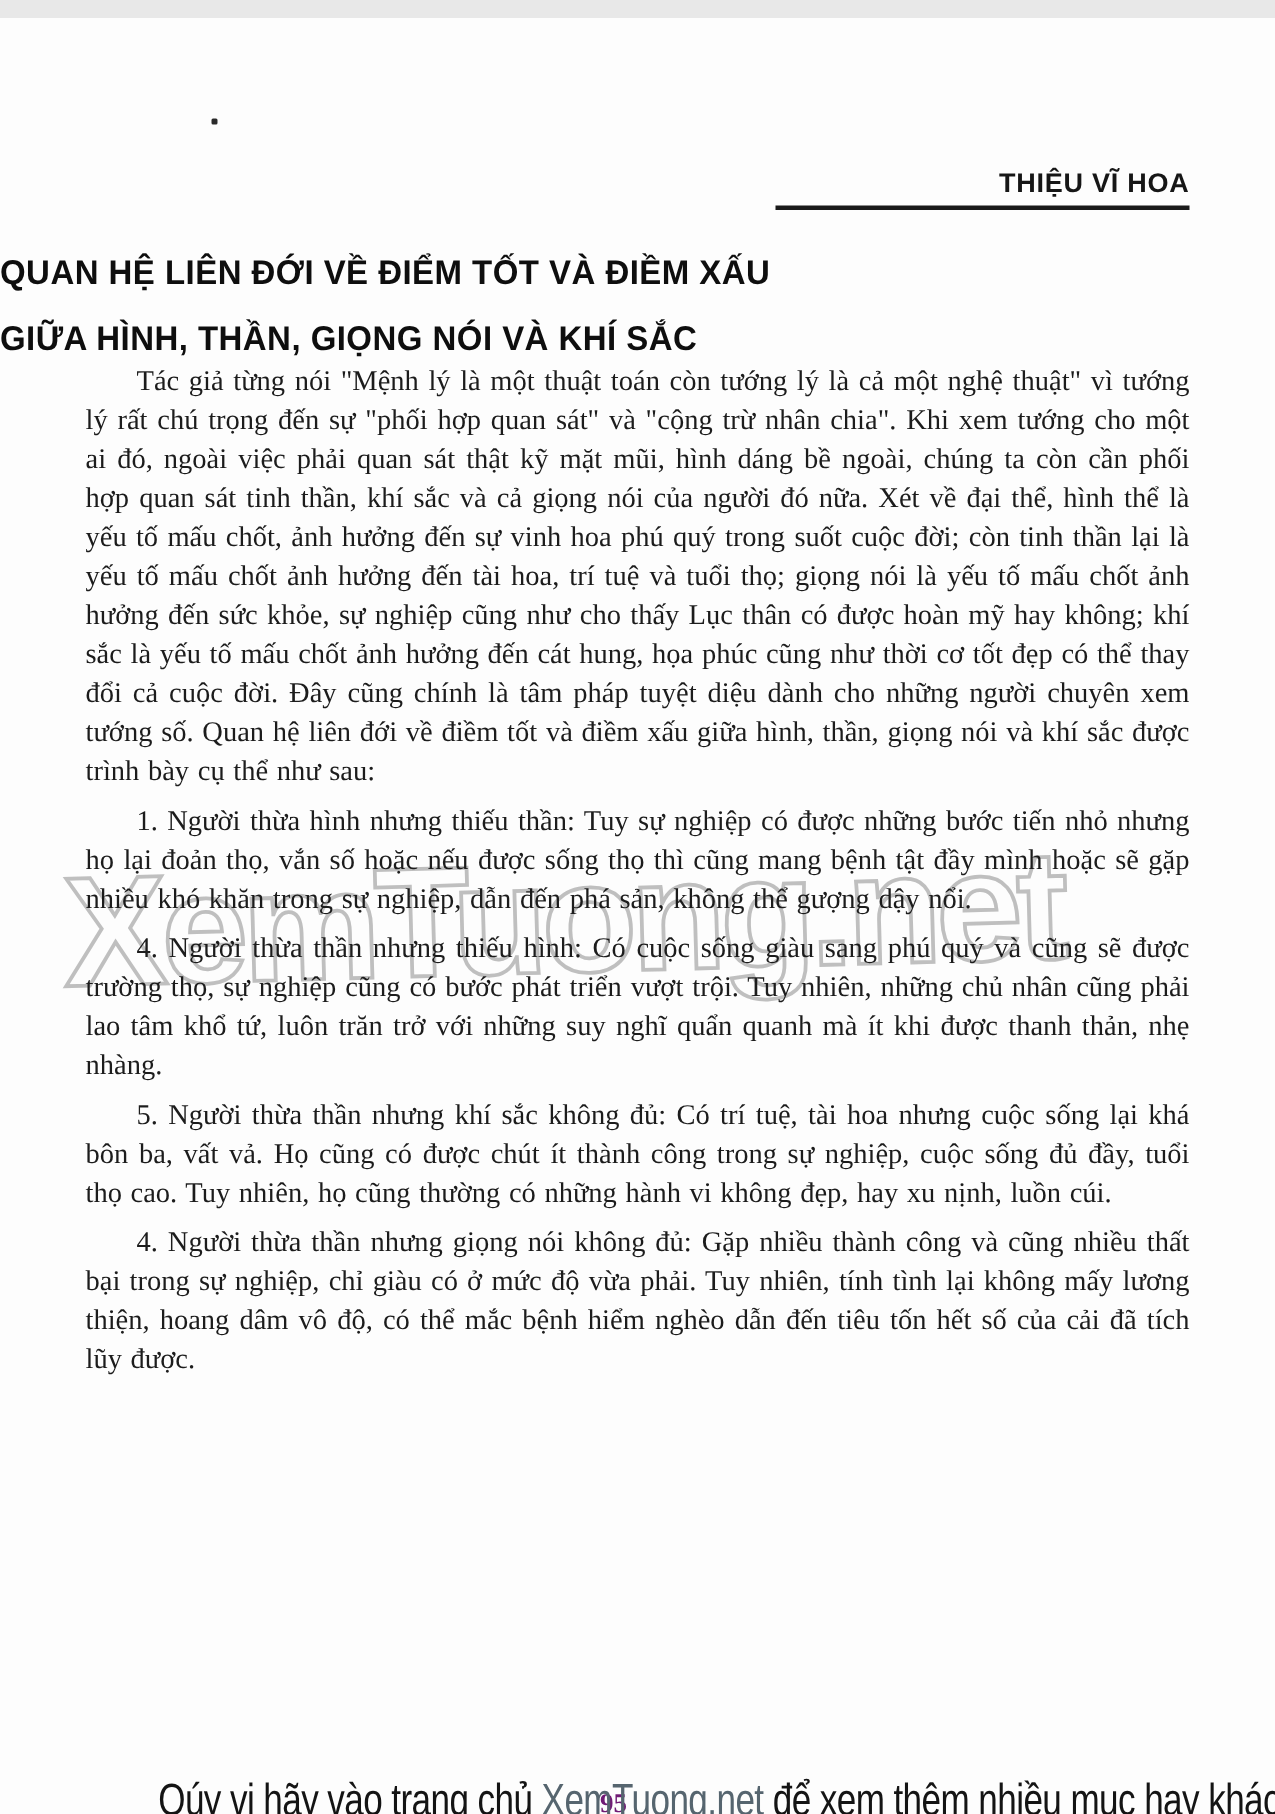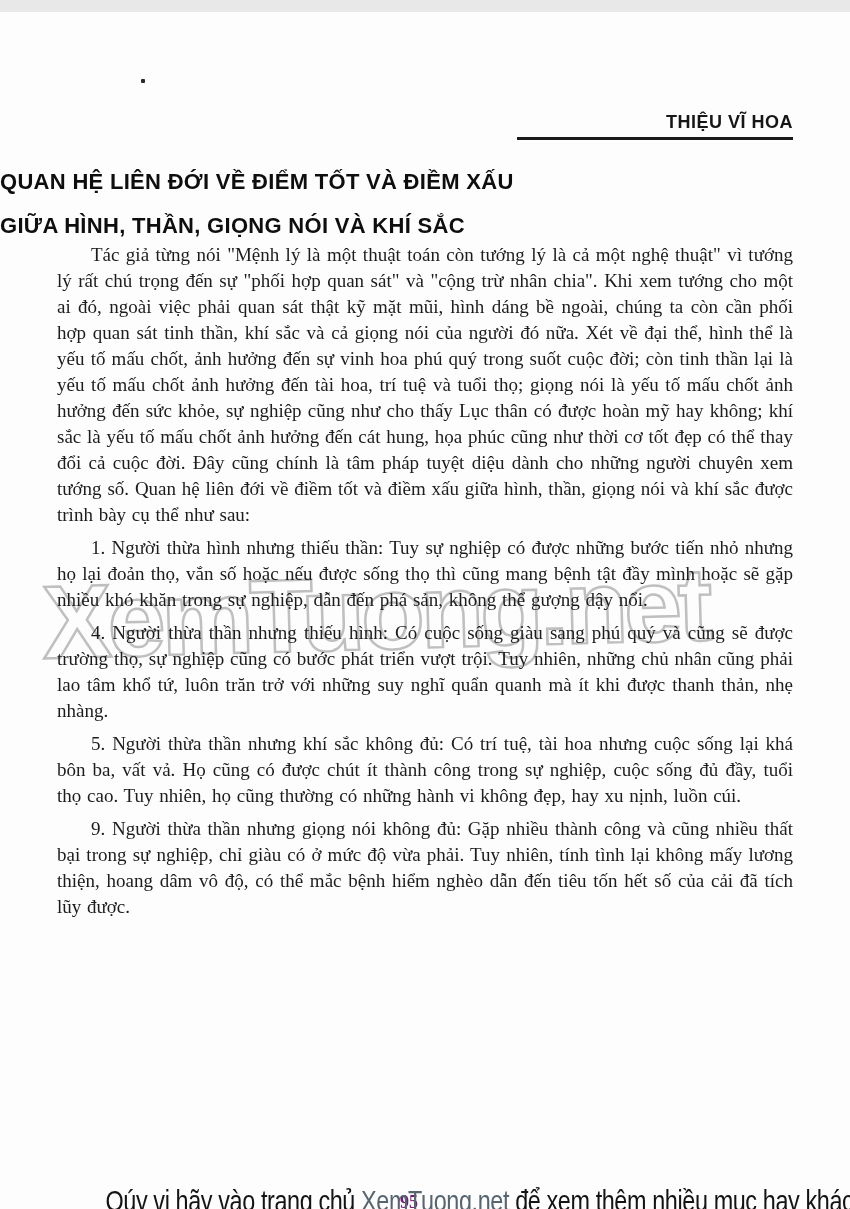--- a/index.html
+++ b/index.html
@@ -98,21 +98,21 @@
     <div class="line">GIỮA HÌNH, THẦN, GIỌNG NÓI VÀ KHÍ SẮC</div>
   </div>
 
   <div class="watermark">XemTuong.net</div>
 
   <div class="bodytext">
     <p>Tác giả từng nói "Mệnh lý là một thuật toán còn tướng lý là cả một nghệ thuật" vì tướng lý rất chú trọng đến sự "phối hợp quan sát" và "cộng trừ nhân chia". Khi xem tướng cho một ai đó, ngoài việc phải quan sát thật kỹ mặt mũi, hình dáng bề ngoài, chúng ta còn cần phối hợp quan sát tinh thần, khí sắc và cả giọng nói của người đó nữa. Xét về đại thể, hình thể là yếu tố mấu chốt, ảnh hưởng đến sự vinh hoa phú quý trong suốt cuộc đời; còn tinh thần lại là yếu tố mấu chốt ảnh hưởng đến tài hoa, trí tuệ và tuổi thọ; giọng nói là yếu tố mấu chốt ảnh hưởng đến sức khỏe, sự nghiệp cũng như cho thấy Lục thân có được hoàn mỹ hay không; khí sắc là yếu tố mấu chốt ảnh hưởng đến cát hung, họa phúc cũng như thời cơ tốt đẹp có thể thay đổi cả cuộc đời. Đây cũng chính là tâm pháp tuyệt diệu dành cho những người chuyên xem tướng số. Quan hệ liên đới về điềm tốt và điềm xấu giữa hình, thần, giọng nói và khí sắc được trình bày cụ thể như sau:</p>
     <p>1. Người thừa hình nhưng thiếu thần: Tuy sự nghiệp có được những bước tiến nhỏ nhưng họ lại đoản thọ, vắn số hoặc nếu được sống thọ thì cũng mang bệnh tật đầy mình hoặc sẽ gặp nhiều khó khăn trong sự nghiệp, dẫn đến phá sản, không thể gượng dậy nổi.</p>
     <p>4. Người thừa thần nhưng thiếu hình: Có cuộc sống giàu sang phú quý và cũng sẽ được trường thọ, sự nghiệp cũng có bước phát triển vượt trội. Tuy nhiên, những chủ nhân cũng phải lao tâm khổ tứ, luôn trăn trở với những suy nghĩ quẩn quanh mà ít khi được thanh thản, nhẹ nhàng.</p>
     <p>5. Người thừa thần nhưng khí sắc không đủ: Có trí tuệ, tài hoa nhưng cuộc sống lại khá bôn ba, vất vả. Họ cũng có được chút ít thành công trong sự nghiệp, cuộc sống đủ đầy, tuổi thọ cao. Tuy nhiên, họ cũng thường có những hành vi không đẹp, hay xu nịnh, luồn cúi.</p>
-    <p>9. Người thừa thần nhưng giọng nói không đủ: Gặp nhiều thành công và cũng nhiều thất bại trong sự nghiệp, chỉ giàu có ở mức độ vừa phải. Tuy nhiên, tính tình lại không mấy lương thiện, hoang dâm vô độ, có thể mắc bệnh hiểm nghèo dẫn đến tiêu tốn hết số của cải đã tích lũy được.</p>
+    <p>4. Người thừa thần nhưng giọng nói không đủ: Gặp nhiều thành công và cũng nhiều thất bại trong sự nghiệp, chỉ giàu có ở mức độ vừa phải. Tuy nhiên, tính tình lại không mấy lương thiện, hoang dâm vô độ, có thể mắc bệnh hiểm nghèo dẫn đến tiêu tốn hết số của cải đã tích lũy được.</p>
   </div>
 
   <div class="pagenum">95</div>
 
   <div class="footer">
     <span class="ftext"><span>Qúy vị hãy vào trang chủ </span><span class="site">XemTuong.net</span><span> để xem thêm nhiều mục hay khác</span></span>
   </div>
 
 </div>
 

